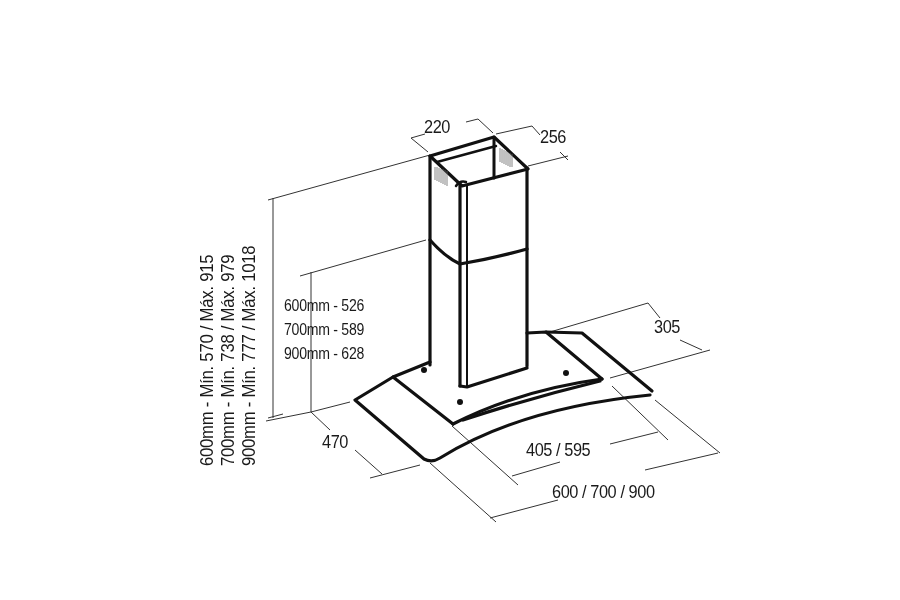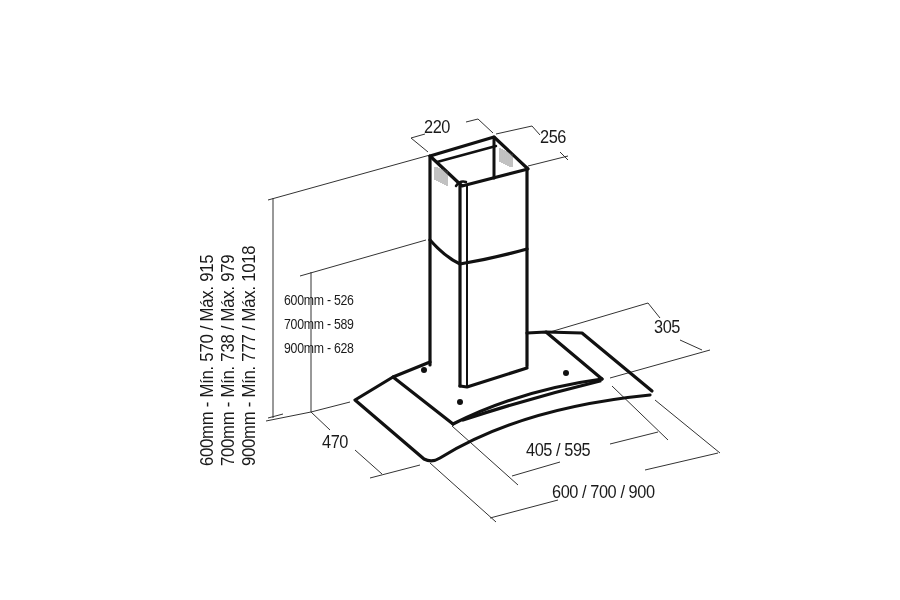--- a/index.html
+++ b/index.html
@@ -24,21 +24,21 @@
     top: 466px;
     transform: rotate(-90deg);
     transform-origin: left top;
     font-family: "Liberation Sans", "DejaVu Sans", sans-serif;
     color: #1a1a1a;
     font-size: 19px;
     line-height: 21px;
     white-space: nowrap;
   }
   .vertical-block div { transform: scaleX(0.88); transform-origin: left center; letter-spacing: -0.3px; }
-  .stack { position: absolute; left: 284px; top: 288px; font-family: "Liberation Sans", "DejaVu Sans", sans-serif; font-size: 14px; line-height: 24px; color: #1a1a1a; }
+  .stack { position: absolute; left: 284px; top: 294px; font-family: "Liberation Sans", "DejaVu Sans", sans-serif; font-size: 16px; line-height: 24px; color: #1a1a1a; }
   .stack div { transform: scaleX(0.88); transform-origin: left center; white-space: nowrap; letter-spacing: -0.3px; }
 </style>
 </head>
 <body>
 
 <div id="canvas">
 
   <svg width="900" height="600" viewBox="0 0 900 600">
 
     <g stroke="#333" stroke-width="1" fill="none">

